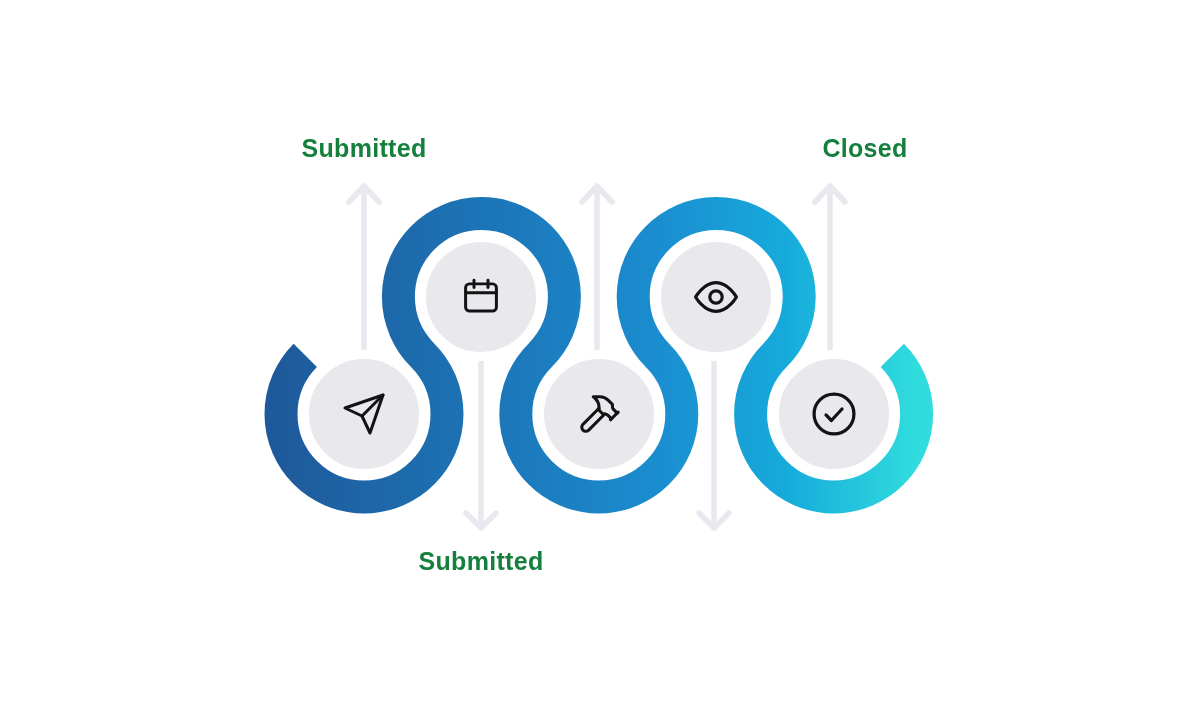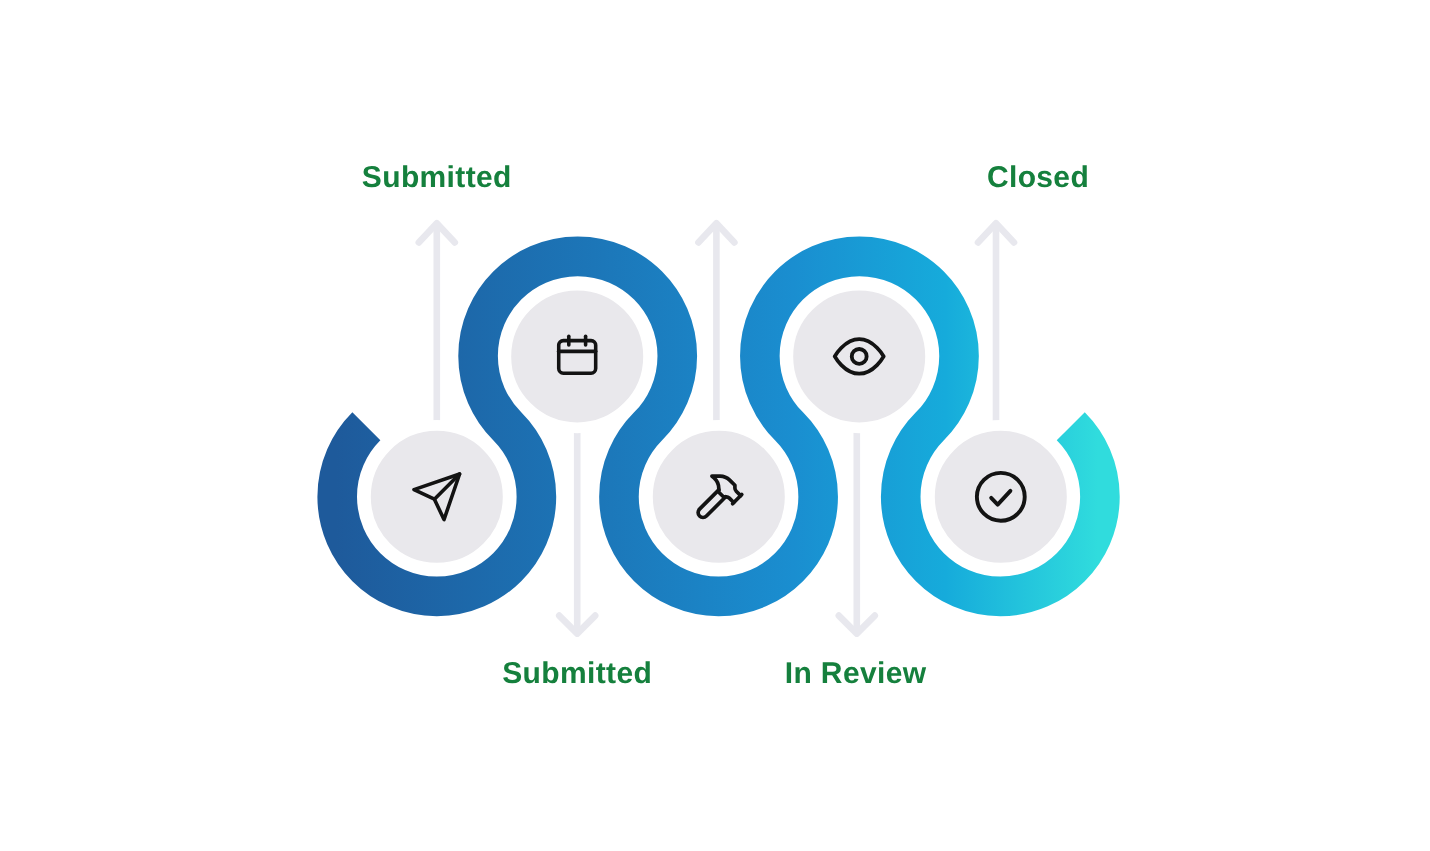--- a/index.html
+++ b/index.html
@@ -86,21 +86,20 @@
       <circle cx="364" cy="414" r="59.5"></circle>
       <circle cx="481" cy="297" r="59.5"></circle>
       <circle cx="599" cy="414" r="59.5"></circle>
       <circle cx="716" cy="297" r="59.5"></circle>
       <circle cx="834" cy="414" r="59.5"></circle>
     </g>
   </svg>
 
   <div class="stage-label" style="left:364px; top:133px;">Submitted</div>
   <div class="stage-label" style="left:481px; top:546px;">Submitted</div>
-  <div class="stage-label" style="left:713px; top:546px;">In Review</div>
   <div class="stage-label" style="left:829px; top:133px;margin-left:36px;">Closed</div>
 
   <div class="node-icon" style="left:364px; top:414px;">
     <svg width="48" height="48" viewBox="0 0 24 24" stroke-width="1.5" stroke="#131313">
       <line x1="21.5" y1="2.5" x2="11" y2="13"></line>
       <path d="M21.5 2.5 L15 21.5 L11 13 L2.5 9 Z"></path>
     </svg>
   </div>
 
   <div class="node-icon" style="left:481px; top:297px;">

